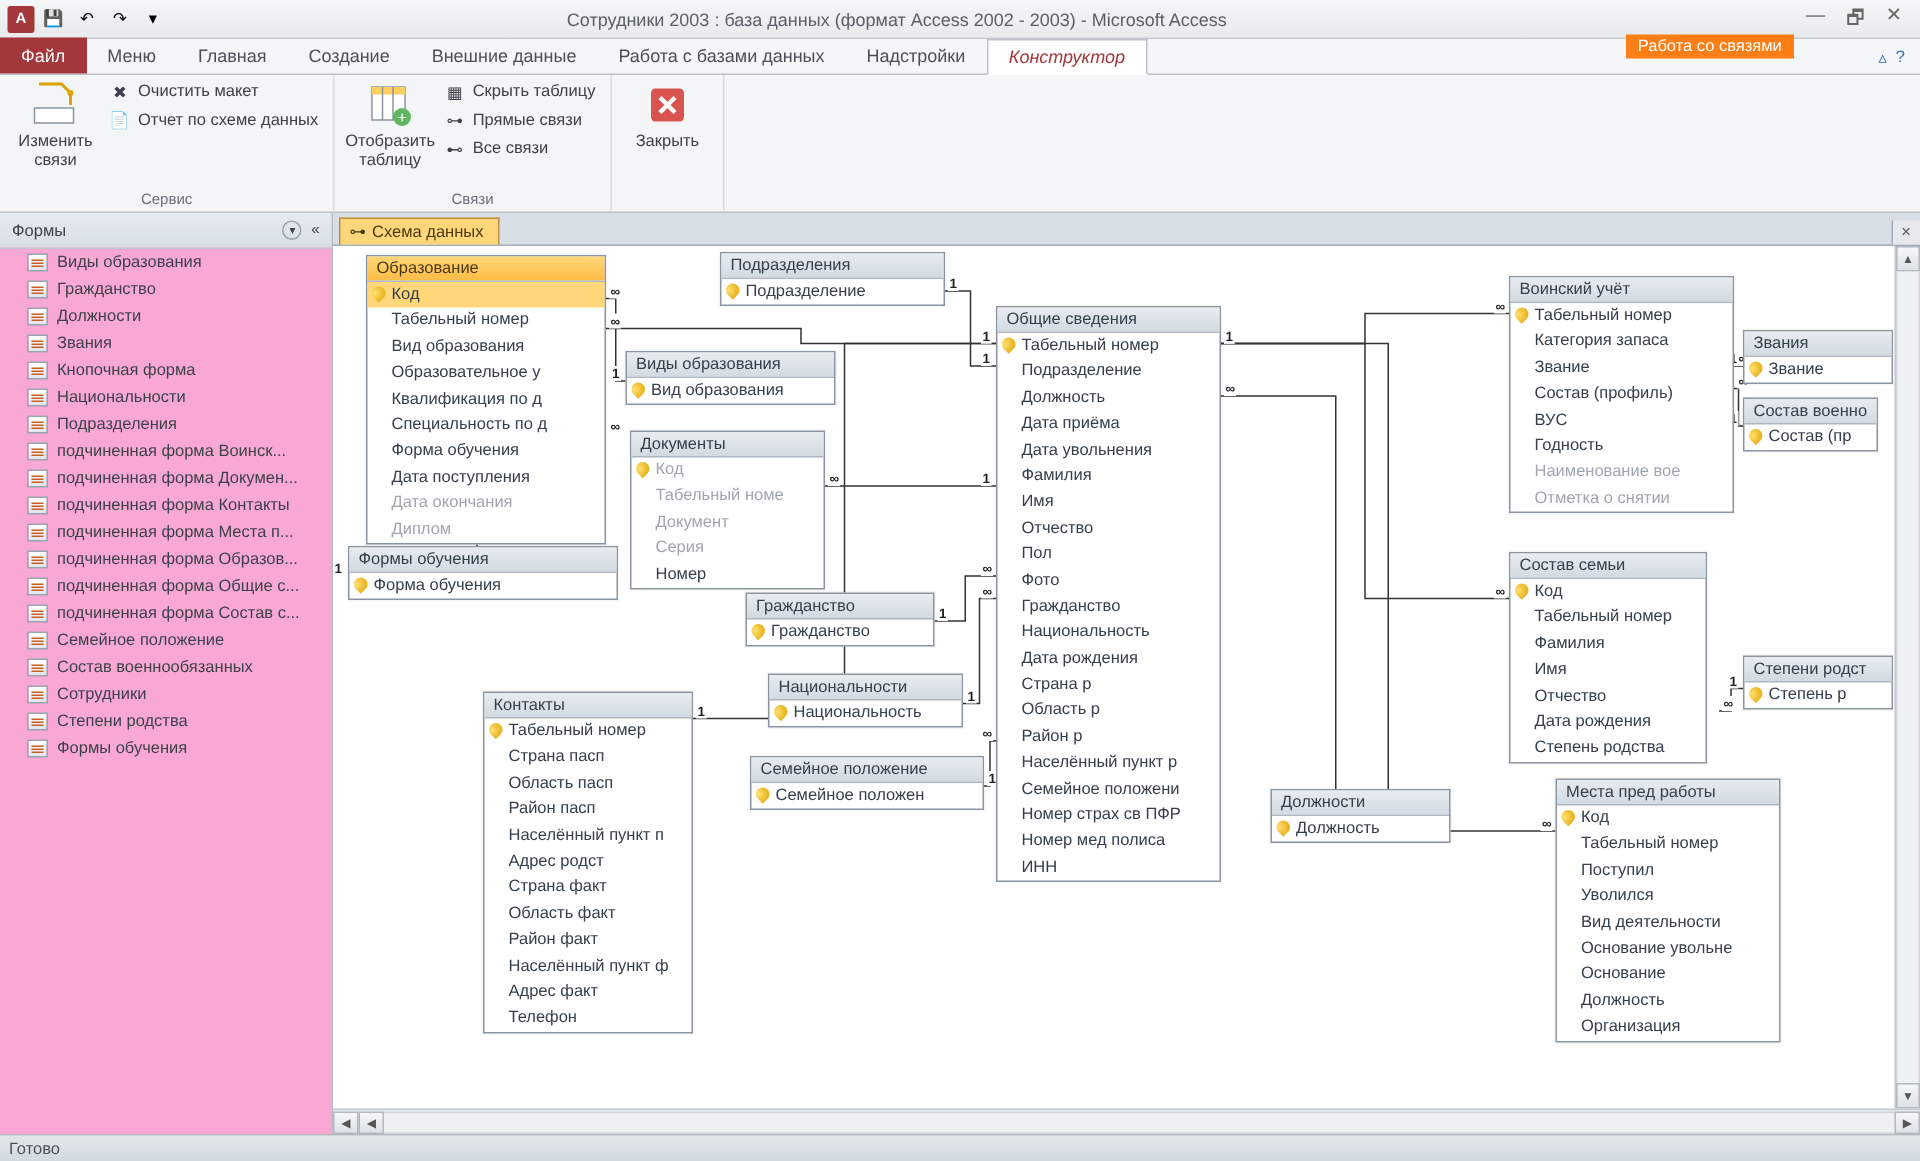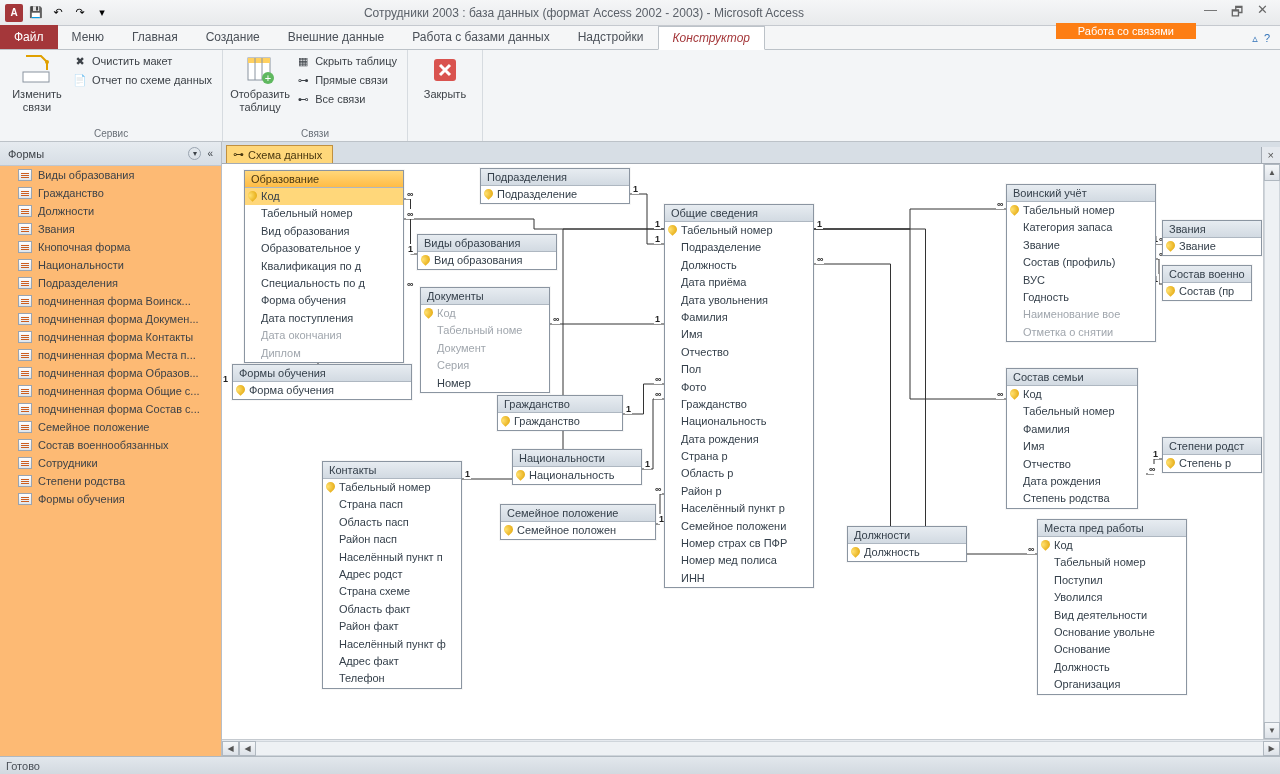--- a/index.html
+++ b/index.html
@@ -2,40 +2,40 @@
 <html><head>
 <meta charset="utf-8">
 <style>
 * { margin:0; padding:0; box-sizing:border-box; font-family:"Segoe UI",Tahoma,sans-serif; font-size:11px; }
 body { width:1280px; height:774px; background:#fff; overflow:hidden; position:relative; }
 .titlebar { height:26px; background:linear-gradient(#f5f6f7,#e8eaec); display:flex; align-items:center; padding:0 4px; border-bottom:1px solid #c5c9cf; }
 .qat { display:flex; align-items:center; gap:2px; }
 .qat-btn { width:20px; height:20px; display:flex; align-items:center; justify-content:center; border:1px solid transparent; border-radius:2px; }
 .app-icon { width:18px; height:18px; background:#a4373a; color:#fff; font-weight:bold; display:flex; align-items:center; justify-content:center; border-radius:2px; font-size:10px; }
 .title-text { flex:1; text-align:center; color:#5a6068; font-size:12px; }
-.context-tab-label { background:#fd7e14; color:#fff; padding:2px 22px; font-size:11px;margin-top:37px; }
+.context-tab-label { background:#fd7e14; color:#fff; padding:2px 8px; font-size:11px;margin-top:37px; }
 .win-controls { display:flex; gap:14px; padding:0 8px; color:#666; }
 .win-controls span { font-family:Arial; font-size:13px; }
 .ribbon-tabs { height:24px; display:flex; align-items:flex-end; background:#f5f6f7; border-bottom:1px solid #bcc2c8; padding-left:0; }
 .file-tab { background:#a4373a; color:#fff; padding:4px 14px; height:24px; display:flex; align-items:center; font-size:12px; }
 .tab { padding:4px 14px; color:#4a5058; font-size:12px; height:24px; display:flex; align-items:center;text-align:center; }
 .tab.ctx { color:#a4373a; }
 .tab.active { background:#fff; border:1px solid #bcc2c8; border-bottom:1px solid #fff; margin-bottom:-1px;font-style:italic; }
 .ribbon-help { margin-left:auto; padding:4px 10px; color:#3172b8; font-size:13px; display:flex; gap:6px; }
 .ribbon { height:92px; background:#f3f5f7; border-bottom:1px solid #bcc2c8; display:flex; }
 .group { border-right:1px solid #d6dbe0; padding:2px 8px 0; display:flex; flex-direction:column; align-items:center; }
 .group-body { flex:1; display:flex; align-items:flex-start; gap:4px; }
 .group-label { font-size:10px; color:#6a7078; padding:1px 0 2px; }
 .big-btn { display:flex; flex-direction:column; align-items:center; width:58px; padding:2px; text-align:center; line-height:1.15; color:#3d4248; }
 .big-icon { width:32px; height:32px; margin-bottom:2px; display:flex; align-items:center; justify-content:center; }
 .small-btns { display:flex; flex-direction:column; gap:1px; }
 .small-btn { display:flex; align-items:center; gap:4px; padding:1px 2px; color:#3d4248; white-space:nowrap; }
 .small-icon { width:16px; height:16px; display:inline-flex; align-items:center; justify-content:center; }
 .workspace { position:absolute; top:142px; left:0; right:0; bottom:18px; display:flex; }
-.nav-pane { width:222px; background:#fdba74; border-right:1px solid #b8bec5; display:flex; flex-direction:column; }
+.nav-pane { width:222px; background:#f9a8d4; border-right:1px solid #b8bec5; display:flex; flex-direction:column; }
 .nav-header { height:24px; background:linear-gradient(#e6ebf0,#d7dee5); display:flex; align-items:center; padding:0 8px; border-bottom:1px solid #c0c7cf; color:#3d4248; font-size:12px; }
 .nav-header .spacer { flex:1; }
 .nav-search { padding:2px 4px; border-bottom:1px solid #d0d6dd; display:flex; align-items:center; background:#fff; }
 .nav-search input { flex:1; border:none; outline:none; font-style:italic; color:#999; font-size:11px; padding:2px; }
 .nav-list { flex:1; overflow:auto; }
 .nav-item { display:flex; align-items:center; gap:6px; padding:3px 8px 3px 18px; color:#3d4248; white-space:nowrap; overflow:hidden; text-overflow:ellipsis; }
 .form-icon { width:14px; height:12px; background:linear-gradient(#fff,#e0e6ec); border:1px solid #9aa4b0; display:inline-flex; align-items:center; justify-content:center; }
 .form-icon::before { content:""; width:8px; height:1px; background:#cc5e20; box-shadow:0 2px 0 #cc5e20,0 4px 0 #cc5e20; position:relative; top:-2px; }
 .doc-area { flex:1; position:relative; background:#fff; display:flex; flex-direction:column; }
 .doc-tab-row { height:22px; background:#d7dee5; display:flex; align-items:flex-end; padding-left:4px; border-bottom:1px solid #a4abb4; }
@@ -383,21 +383,21 @@
         </div>
         <div class="tbl" id="tbl-kontakty" style="left: 100px; top: 297px; width: 140px;">
           <div class="tbl-head">Контакты</div>
           <div class="tbl-body">
             <div class="fld key">Табельный номер</div>
             <div class="fld">Страна пасп</div>
             <div class="fld">Область пасп</div>
             <div class="fld">Район пасп</div>
             <div class="fld">Населённый пункт п</div>
             <div class="fld">Адрес родст</div>
-            <div class="fld">Страна схеме</div>
+            <div class="fld">Страна факт</div>
             <div class="fld">Область факт</div>
             <div class="fld">Район факт</div>
             <div class="fld">Населённый пункт ф</div>
             <div class="fld">Адрес факт</div>
             <div class="fld">Телефон</div>
           </div>
         </div>
         <div class="tbl" id="tbl-sempos" style="left: 278px; top: 340px; width: 156px;">
           <div class="tbl-head">Семейное положение</div>
           <div class="tbl-body">

